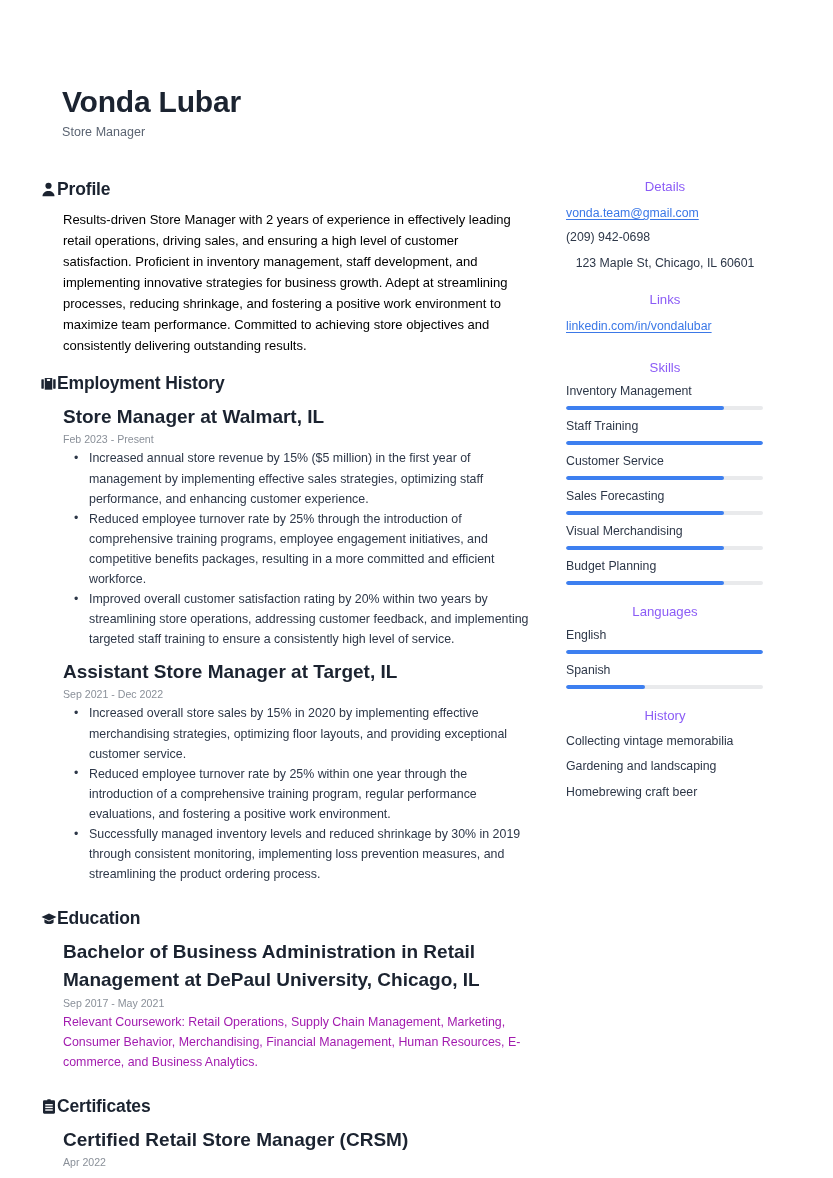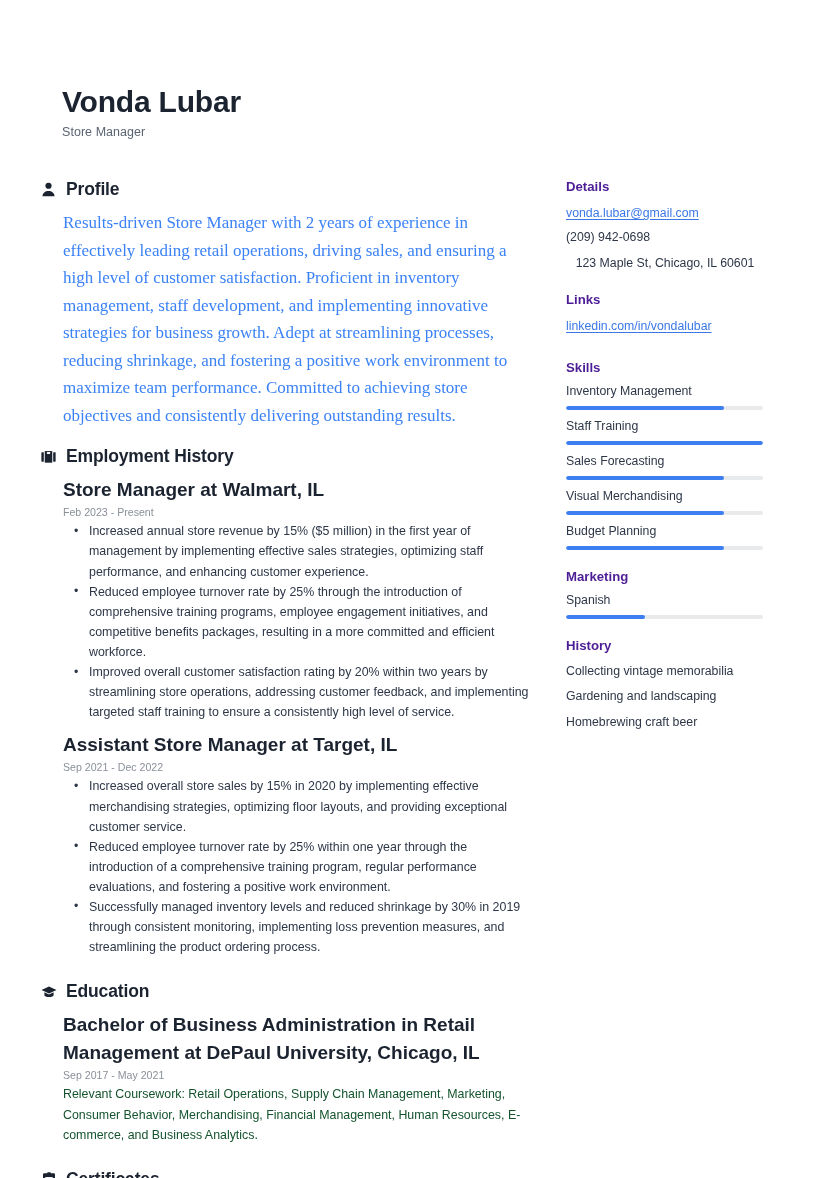--- a/index.html
+++ b/index.html
@@ -47,21 +47,20 @@
     left: 566px;
     top: 142px;
     width: 198px;
   }
 
   
   .section { margin-bottom: 17px; }
   .section-head {
     display: flex;
     align-items: center;
-    gap: 9px;
     margin-bottom: 9px;
   }
   .section-head .ico {
     width: 17px;
     height: 17px;
     flex: 0 0 17px;
     display: flex;
     align-items: center;
     justify-content: center;
     color: #1b2330;
@@ -70,46 +69,45 @@
   .section-title {
     font-size: 17.5px;
     font-weight: 700;
     color: #1b2330;
     letter-spacing: -0.15px;
   }
 
   .section-body { padding-left: 23px; }
 
   .para {
-    font-size: 17px;
+    font-size: 13px;
     line-height: 1.62;
-    color: #3b82f6;
+    color: #000000;
     max-width: 462px;
-    font-family: Liberation Serif, serif;
   }
 
   
   .entry { margin-bottom: 2px; }
   .entry + .entry { margin-top: 9px; }
   .entry-title {
     font-size: 19px;
     font-weight: 700;
     color: #1b2330;
     line-height: 1.48;
   }
   .entry-date {
     font-size: 10.6px;
     color: #8a9099;
     margin-top: 2px;
     margin-bottom: 3px;
   }
   .entry-desc {
     font-size: 12.4px;
     line-height: 1.62;
-    color: #14532d;
+    color: #a21caf;
     margin-top: 2px;
   }
   ul.bullets {
     list-style: none;
     margin: 2px 0 0 0;
     padding: 0;
   }
   ul.bullets li {
     position: relative;
     padding-left: 26px;
@@ -124,23 +122,24 @@
     left: 11px;
     top: -0.5px;
     font-size: 12.4px;
     color: #2d3748;
   }
 
   
   .side-block { margin-bottom: 19px; }
   .side-title {
     font-size: 13.2px;
-    font-weight: 700;
-    color: #4c1d95;
+    font-weight: 400;
+    color: #8b5cf6;
     margin-bottom: 9px;
+    text-align: center;
   }
   .side-line {
     font-size: 12.3px;
     line-height: 1.5;
     color: #2d3748;
     margin-bottom: 8px;
   }
   .side-line:last-child { margin-bottom: 0; text-align: center; }
   a.side-link {
     font-size: 12.3px;
@@ -289,21 +288,21 @@
         </div>
       </div>
     </div>
 
   </div>
 
   <div class="side-col">
 
     <div class="side-block">
       <div class="side-title">Details</div>
-      <a class="side-link" href="#">vonda.lubar@gmail.com</a>
+      <a class="side-link" href="#">vonda.team@gmail.com</a>
       <div class="side-line">(209) 942-0698</div>
       <div class="side-line">123 Maple St, Chicago, IL 60601</div>
     </div>
 
     <div class="side-block">
       <div class="side-title">Links</div>
       <a class="side-link" href="#">linkedin.com/in/vondalubar</a>
     </div>
 
     <div class="side-block">
@@ -315,41 +314,53 @@
           <div class="bar-fill" style="width: 80%;"></div>
         </div>
       </div>
       <div class="bar-item">
         <div class="bar-label">Staff Training</div>
         <div class="bar-track">
           <div class="bar-fill" style="width: 100%;"></div>
         </div>
       </div>
       <div class="bar-item">
+        <div class="bar-label">Customer Service</div>
+        <div class="bar-track">
+          <div class="bar-fill" style="width: 80%;"></div>
+        </div>
+      </div>
+      <div class="bar-item">
         <div class="bar-label">Sales Forecasting</div>
         <div class="bar-track">
           <div class="bar-fill" style="width: 80%;"></div>
         </div>
       </div>
       <div class="bar-item">
         <div class="bar-label">Visual Merchandising</div>
         <div class="bar-track">
           <div class="bar-fill" style="width: 80%;"></div>
         </div>
       </div>
       <div class="bar-item">
         <div class="bar-label">Budget Planning</div>
         <div class="bar-track">
           <div class="bar-fill" style="width: 80%;"></div>
         </div>
       </div>
     </div>
 
     <div class="side-block">
-      <div class="side-title">Marketing</div>
+      <div class="side-title">Languages</div>
+      <div class="bar-item">
+        <div class="bar-label">English</div>
+        <div class="bar-track">
+          <div class="bar-fill" style="width: 100%;"></div>
+        </div>
+      </div>
       <div class="bar-item">
         <div class="bar-label">Spanish</div>
         <div class="bar-track">
           <div class="bar-fill" style="width: 40%;"></div>
         </div>
       </div>
     </div>
 
     <div class="side-block">
       <div class="side-title">History</div>

